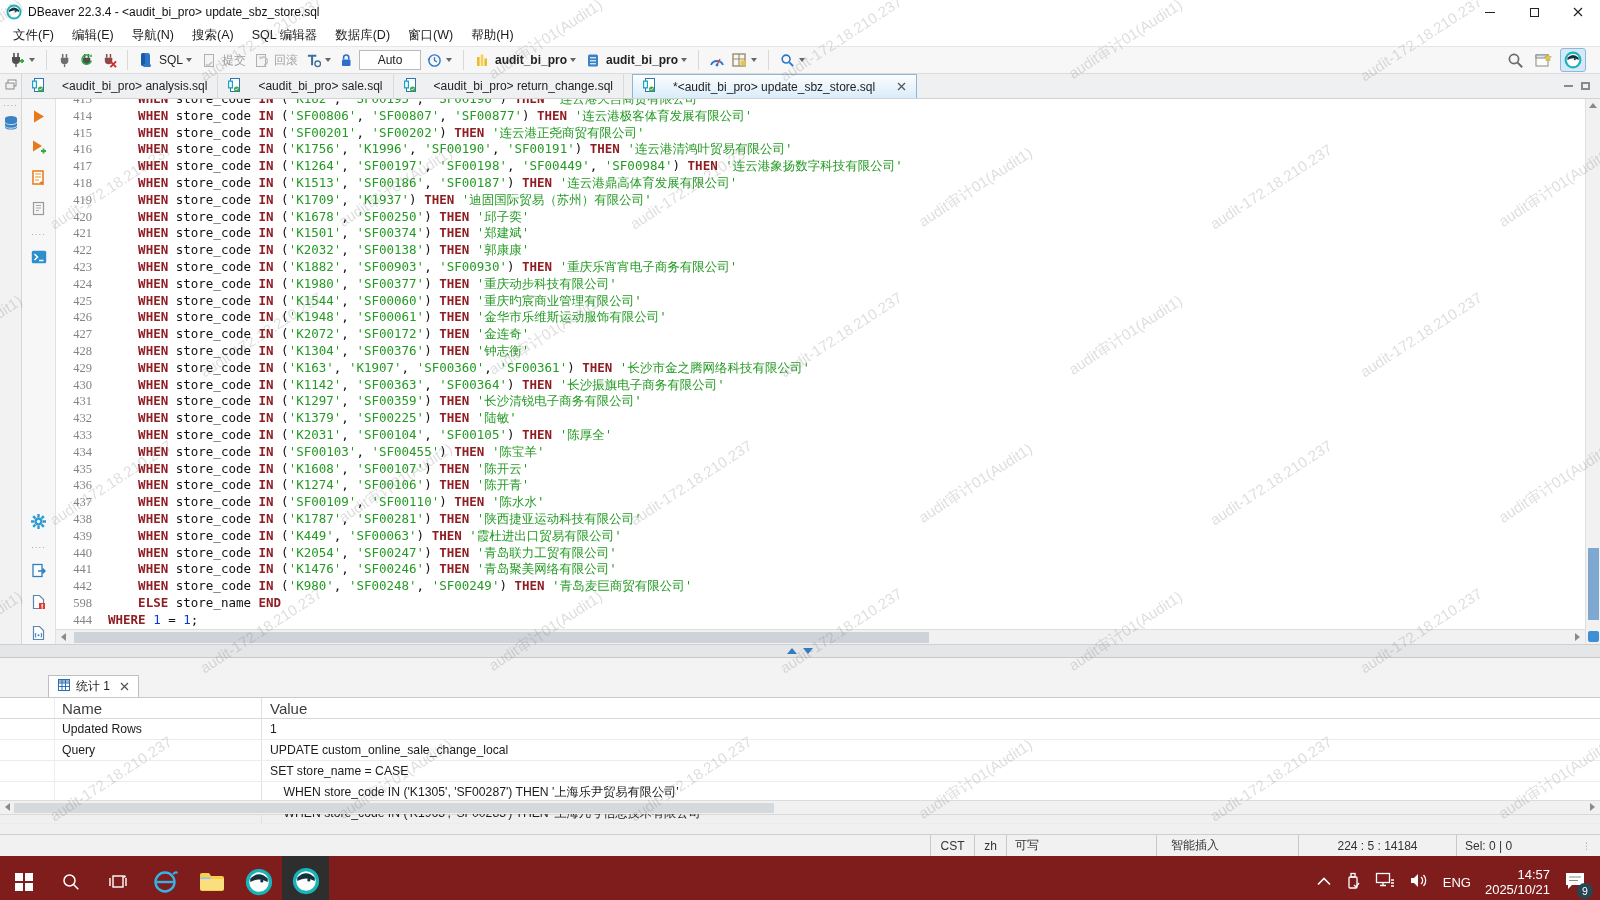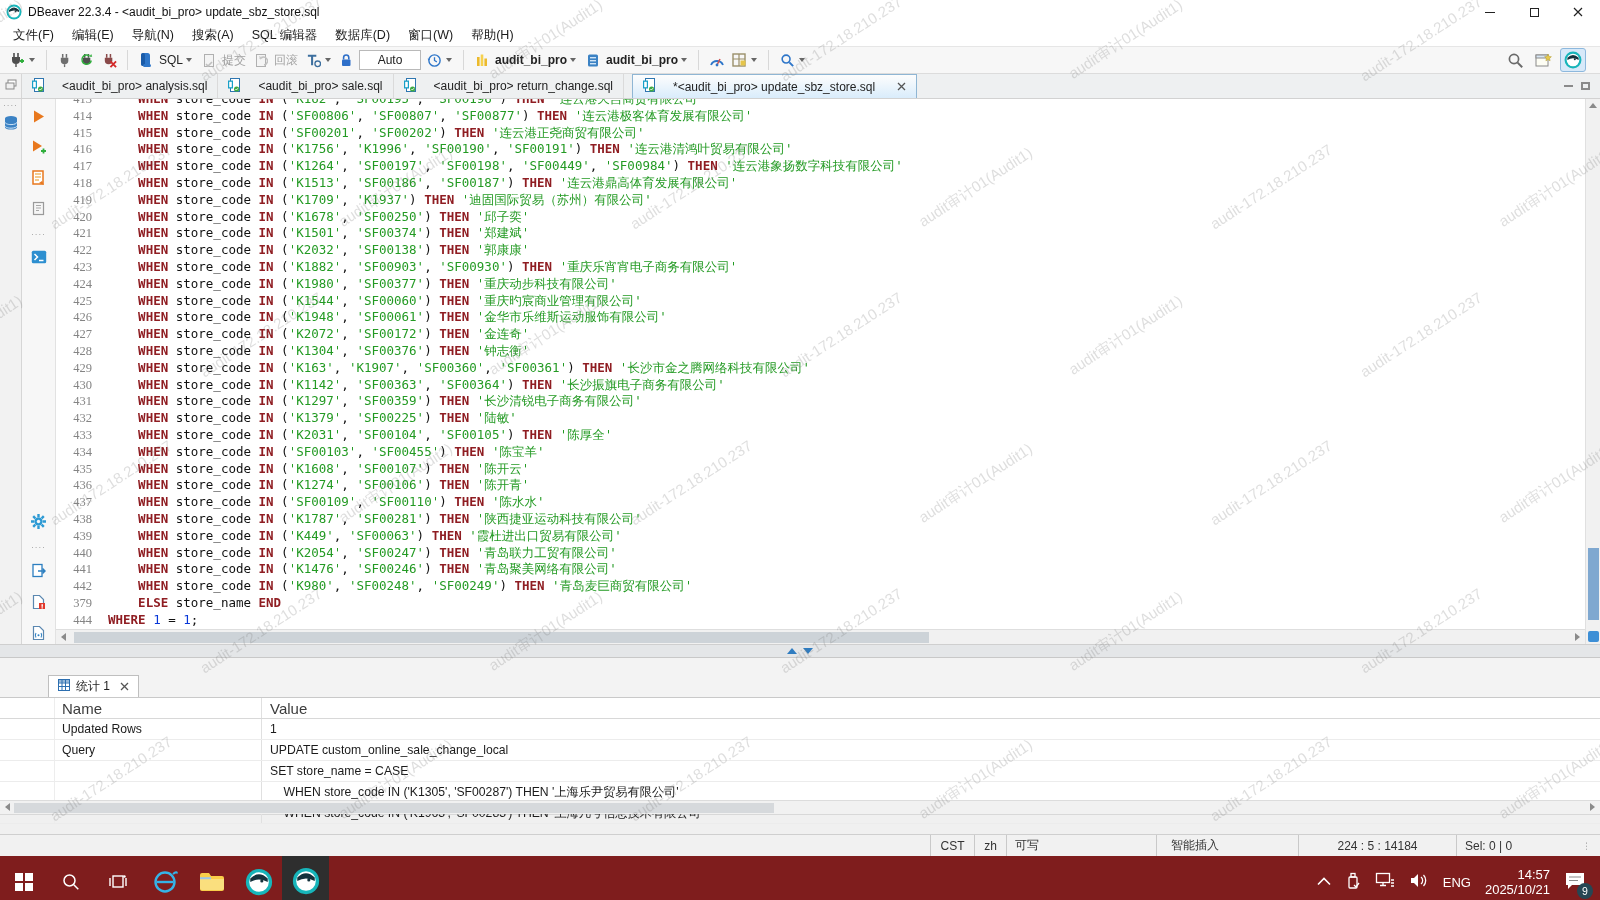--- a/index.html
+++ b/index.html
@@ -507,21 +507,21 @@
             <div class="cl"><span class="ln">433</span><span class="code">    <span class="kw">WHEN</span> store_code <span class="kw">IN</span> (<span class="str">'K2031'</span>, <span class="str">'SF00104'</span>, <span class="str">'SF00105'</span>) <span class="kw">THEN</span> <span class="str">'陈厚全'</span></span></div>
             <div class="cl"><span class="ln">434</span><span class="code">    <span class="kw">WHEN</span> store_code <span class="kw">IN</span> (<span class="str">'SF00103'</span>, <span class="str">'SF00455'</span>) <span class="kw">THEN</span> <span class="str">'陈宝羊'</span></span></div>
             <div class="cl"><span class="ln">435</span><span class="code">    <span class="kw">WHEN</span> store_code <span class="kw">IN</span> (<span class="str">'K1608'</span>, <span class="str">'SF00107'</span>) <span class="kw">THEN</span> <span class="str">'陈开云'</span></span></div>
             <div class="cl"><span class="ln">436</span><span class="code">    <span class="kw">WHEN</span> store_code <span class="kw">IN</span> (<span class="str">'K1274'</span>, <span class="str">'SF00106'</span>) <span class="kw">THEN</span> <span class="str">'陈开青'</span></span></div>
             <div class="cl"><span class="ln">437</span><span class="code">    <span class="kw">WHEN</span> store_code <span class="kw">IN</span> (<span class="str">'SF00109'</span>, <span class="str">'SF00110'</span>) <span class="kw">THEN</span> <span class="str">'陈水水'</span></span></div>
             <div class="cl"><span class="ln">438</span><span class="code">    <span class="kw">WHEN</span> store_code <span class="kw">IN</span> (<span class="str">'K1787'</span>, <span class="str">'SF00281'</span>) <span class="kw">THEN</span> <span class="str">'陕西捷亚运动科技有限公司'</span></span></div>
             <div class="cl"><span class="ln">439</span><span class="code">    <span class="kw">WHEN</span> store_code <span class="kw">IN</span> (<span class="str">'K449'</span>, <span class="str">'SF00063'</span>) <span class="kw">THEN</span> <span class="str">'霞杜进出口贸易有限公司'</span></span></div>
             <div class="cl"><span class="ln">440</span><span class="code">    <span class="kw">WHEN</span> store_code <span class="kw">IN</span> (<span class="str">'K2054'</span>, <span class="str">'SF00247'</span>) <span class="kw">THEN</span> <span class="str">'青岛联力工贸有限公司'</span></span></div>
             <div class="cl"><span class="ln">441</span><span class="code">    <span class="kw">WHEN</span> store_code <span class="kw">IN</span> (<span class="str">'K1476'</span>, <span class="str">'SF00246'</span>) <span class="kw">THEN</span> <span class="str">'青岛聚美网络有限公司'</span></span></div>
             <div class="cl"><span class="ln">442</span><span class="code">    <span class="kw">WHEN</span> store_code <span class="kw">IN</span> (<span class="str">'K980'</span>, <span class="str">'SF00248'</span>, <span class="str">'SF00249'</span>) <span class="kw">THEN</span> <span class="str">'青岛麦巨商贸有限公司'</span></span></div>
-            <div class="cl"><span class="ln">379</span><span class="code">    <span class="kw">ELSE</span> store_name <span class="kw">END</span></span></div>
+            <div class="cl"><span class="ln">598</span><span class="code">    <span class="kw">ELSE</span> store_name <span class="kw">END</span></span></div>
             <div class="cl"><span class="ln">444</span><span class="code"><span class="kw">WHERE</span> <span class="num">1</span> = <span class="num">1</span>;</span></div>
           </div>
       </div>
       <div class="hscroll">
         <span class="arrow-l"></span>
         <span class="hthumb"></span>
         <span class="arrow-r"></span>
       </div>
     </div>
     <div class="vscroll">

